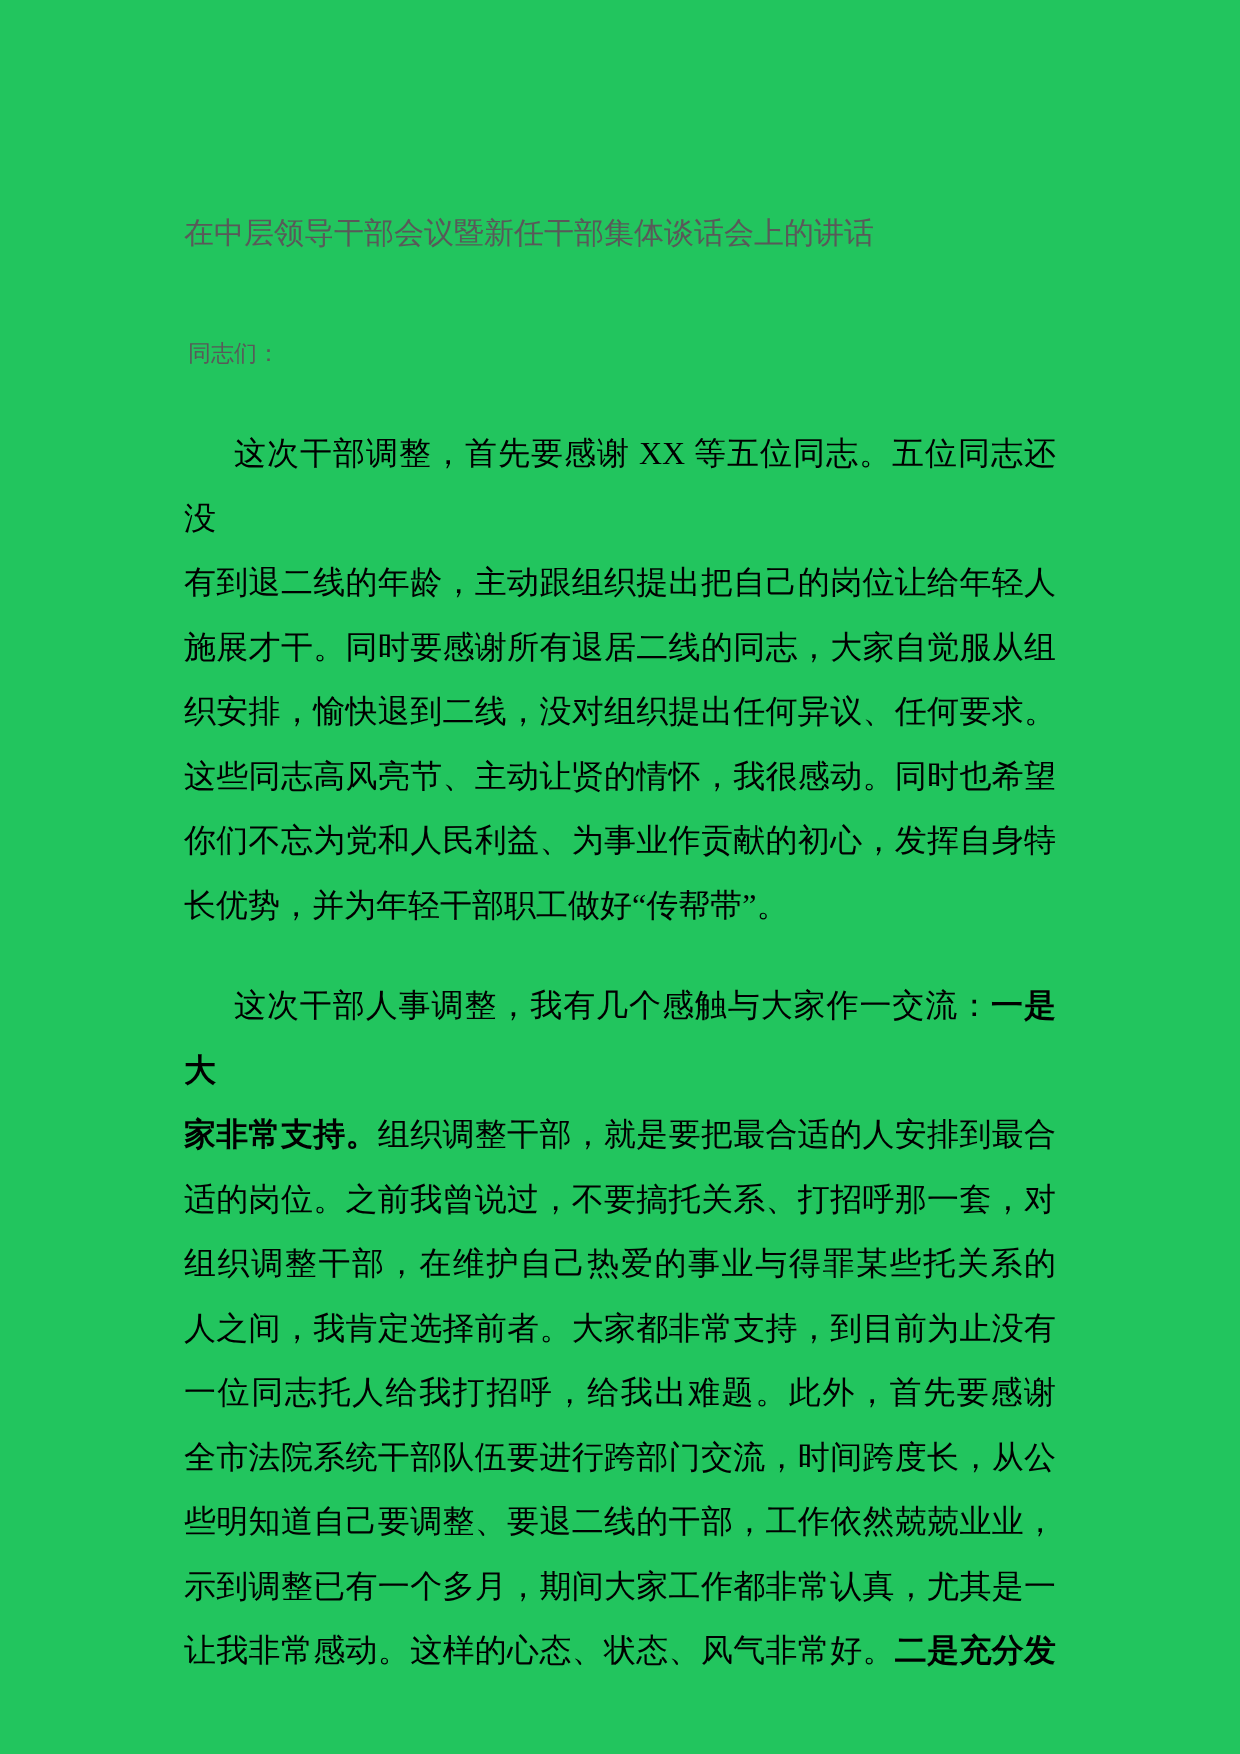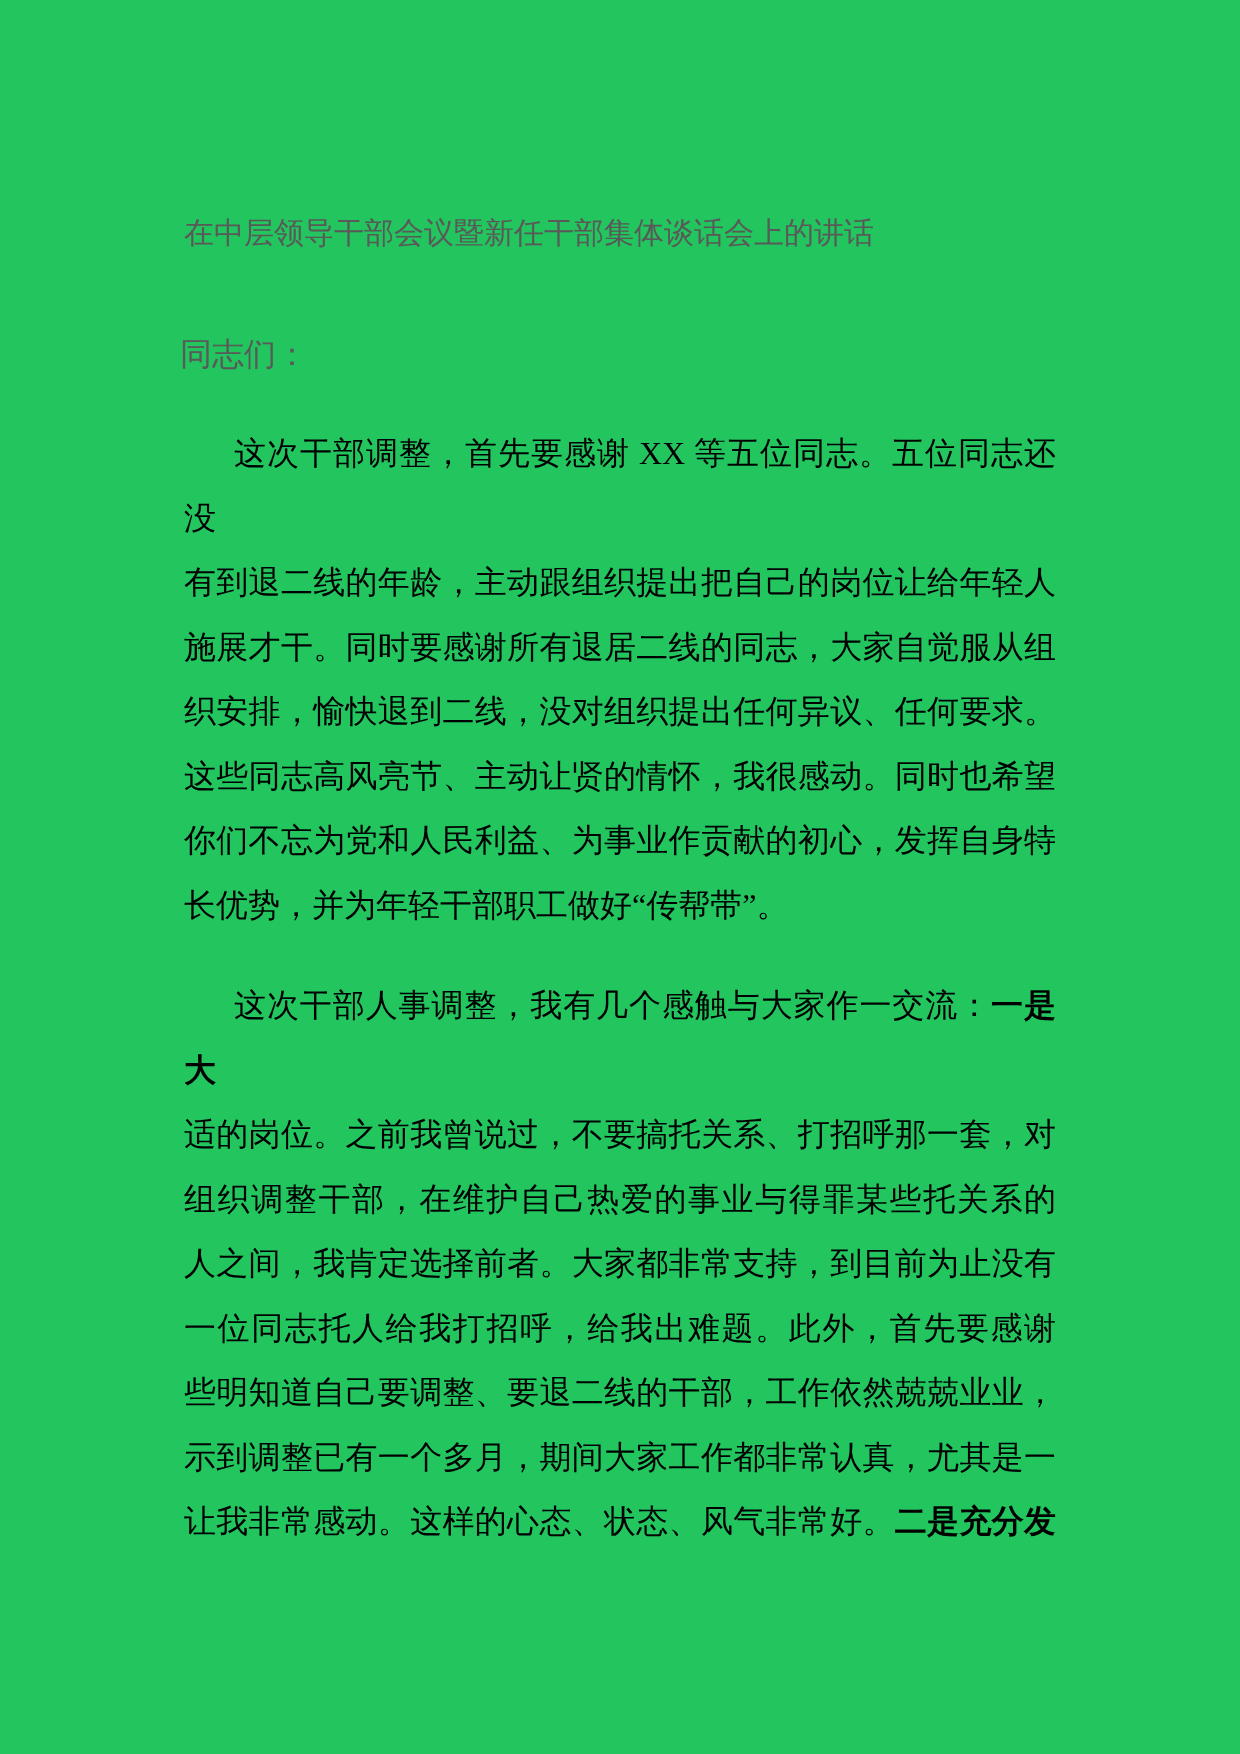--- a/index.html
+++ b/index.html
@@ -18,25 +18,25 @@
     width: 880px;
     margin: 0;
     font-size: 30px;
     font-weight: 400;
     line-height: 64px;
     color: #595959;
     white-space: nowrap;
   }
   .salutation {
     position: absolute;
-    left: 180px;
+    left: 188px;
     top: 322px;
     width: 880px;
     margin: 0;
-    font-size: 32px;
+    font-size: 23px;
     line-height: 64px;
     color: #595959;
   }
   .doc-body {
     position: absolute;
     left: 184px;
     top: 421px;
     width: 872px;
     font-size: 32px;
     line-height: 64.5px;
@@ -63,22 +63,24 @@
         <div class="line indent"><span class="seg">这次干部调整，首先要感谢 XX 等五位同志。五位同志还没</span></div>
         <div class="line"><span class="seg">有到退二线的年龄，主动跟组织提出把自己的岗位让给年轻人</span></div>
         <div class="line"><span class="seg">施展才干。同时要感谢所有退居二线的同志，大家自觉服从组</span></div>
         <div class="line"><span class="seg">织安排，愉快退到二线，没对组织提出任何异议、任何要求。</span></div>
         <div class="line"><span class="seg">这些同志高风亮节、主动让贤的情怀，我很感动。同时也希望</span></div>
         <div class="line"><span class="seg">你们不忘为党和人民利益、为事业作贡献的初心，发挥自身特</span></div>
         <div class="line last"><span class="seg">长优势，并为年轻干部职工做好“传帮带”。</span></div>
       </div>
       <div class="para">
         <div class="line indent"><span class="seg">这次干部人事调整，我有几个感触与大家作一交流：</span><span class="seg-bold">一是大</span></div>
+        <div class="line"><span class="seg-bold">家非常支持。</span><span class="seg">组织调整干部，就是要把最合适的人安排到最合</span></div>
         <div class="line"><span class="seg">适的岗位。之前我曾说过，不要搞托关系、打招呼那一套，对</span></div>
         <div class="line"><span class="seg">组织调整干部，在维护自己热爱的事业与得罪某些托关系的</span></div>
         <div class="line"><span class="seg">人之间，我肯定选择前者。大家都非常支持，到目前为止没有</span></div>
         <div class="line"><span class="seg">一位同志托人给我打招呼，给我出难题。此外，首先要感谢</span></div>
+        <div class="line"><span class="seg">全市法院系统干部队伍要进行跨部门交流，时间跨度长，从公</span></div>
         <div class="line"><span class="seg">些明知道自己要调整、要退二线的干部，工作依然兢兢业业，</span></div>
         <div class="line"><span class="seg">示到调整已有一个多月，期间大家工作都非常认真，尤其是一</span></div>
         <div class="line"><span class="seg">让我非常感动。这样的心态、状态、风气非常好。</span><span class="seg-bold">二是充分发</span></div>
       </div>
     </div>
 </div>
 
 </body></html>

